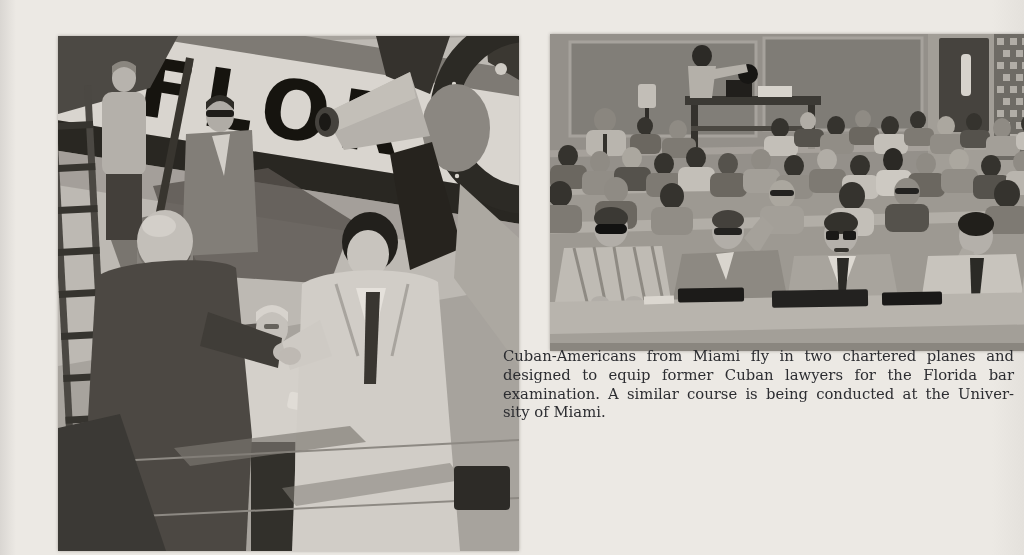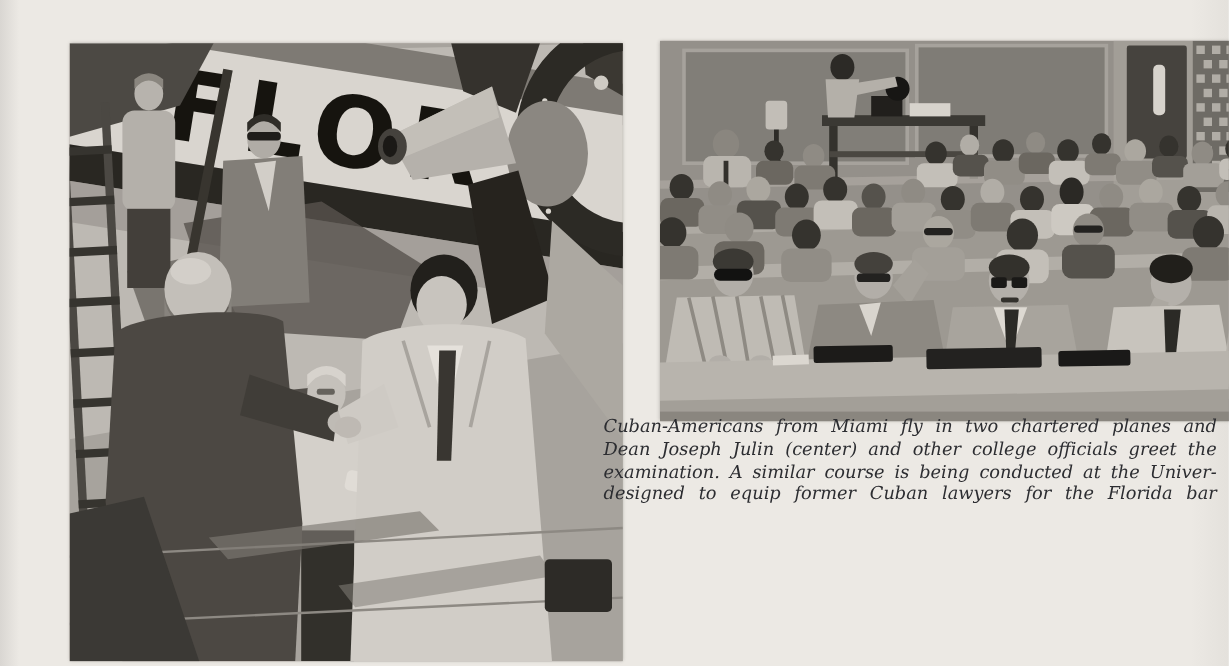--- a/index.html
+++ b/index.html
@@ -10,21 +10,21 @@
   }
   .photo{position:absolute;box-shadow:0 0 3px rgba(70,64,58,.4);background:#b3afa9;}
   .photo svg{display:block;width:100%;height:100%;}
   .photo-left{left:18px;top:20px;width:461px;height:515px;}
   .photo-right{left:510px;top:18px;width:498px;height:317px;}
   .caption{
     position:absolute;left:503px;top:347px;width:511px;
     color:#2c2d31;
   }
   .cap-line{
-    font-style:italic;font-size:14.8px;line-height:18.8px;
+    font-size:14.8px;line-height:18.8px;
     text-align:justify;text-align-last:justify;white-space:nowrap;
   }
   .cap-line.cap-last{text-align-last:left;}
 </style>
 </head>
 <body>
 
 <figure class="photo photo-left">
   <svg viewBox="0 0 461 515" preserveAspectRatio="none">
 
@@ -333,16 +333,16 @@
     <rect x="222" y="256" width="96" height="17" rx="2" fill="#232220" transform="rotate(-1 270 264)"></rect>
     <rect x="332" y="258" width="60" height="13" rx="2" fill="#1a1918" transform="rotate(-1 362 264)"></rect>
     <rect x="94" y="262" width="30" height="8" fill="#dbd7d0" transform="rotate(-2 109 266)"></rect>
     <polygon points="0,300 498,290 498,317 0,317" fill="#a39f98"></polygon>
     <rect x="0" y="309" width="498" height="8" fill="#8a867f"></rect>
   </svg>
 </figure>
 
 <div class="caption">
   <div class="cap-line">Cuban-Americans from Miami fly in two chartered planes and</div>
-  <div class="cap-line">Dean Joseph Julin (center) and other college officials greet the</div>
+  <div class="cap-line">designed to equip former Cuban lawyers for the Florida bar</div>
   <div class="cap-line">examination. A similar course is being conducted at the Univer-</div>
-  <div class="cap-line">designed to equip former Cuban lawyers for the Florida bar</div>
+  <div class="cap-line cap-last">sity of Miami.</div>
 </div>
 
 </body></html>

